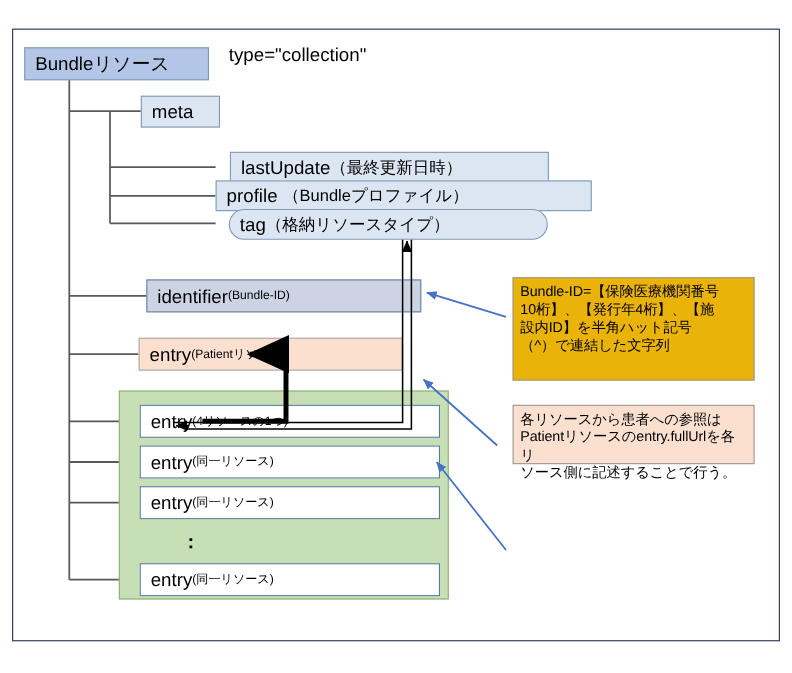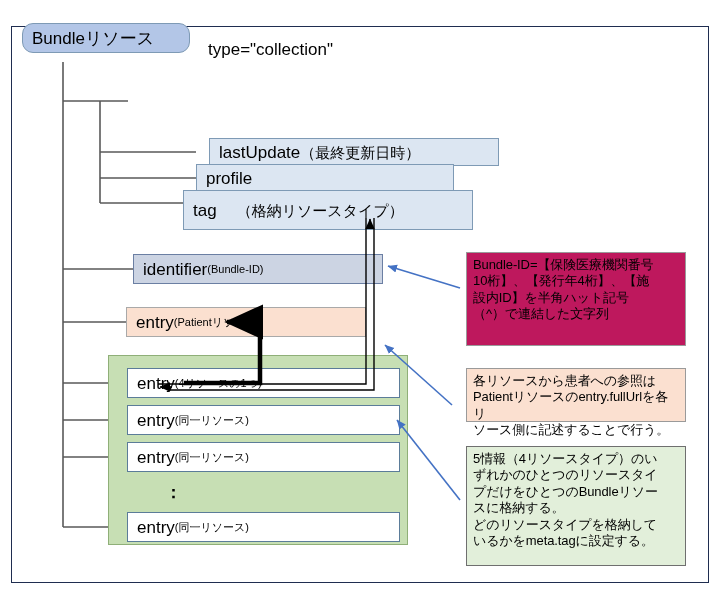--- a/index.html
+++ b/index.html
@@ -65,21 +65,21 @@
   .note {
     position: absolute;
     box-sizing: border-box;
     border: 1px solid #8f8f8f;
     font-size: 13px;
     line-height: 1.26;
     padding: 4px 5px 4px 6px;
     white-space: pre-line;
     letter-spacing: -0.1px;
   }
-  .note-gray  { background: #be185d; border-color: #9a9a9a; }
+  .note-gray  { background: #eab308; border-color: #9a9a9a; }
   .note-peach { background: #fbe0d0; border-color: #9a9a9a; }
   .note-green { background: #e2efda; border-color: #6f6f6f; }
 
   
   .free-text {
     position: absolute;
     font-size: 17px;
     white-space: nowrap;
     line-height: 1;
   }
@@ -124,40 +124,44 @@
 
       <path d="M63,322 L126,322"></path>
 
       <path d="M63,383 L127,383"></path>
       <path d="M63,420 L127,420"></path>
       <path d="M63,457 L127,457"></path>
       <path d="M63,527 L127,527"></path>
     </g>
   </svg>
 
-  <div class="node n-bundle" style="left:22px; top:23px; width:168px; height:30px;border-radius:11px;">
+  <div class="node n-bundle" style="left:22px; top:43px; width:168px; height:30px;">
     <span class="t-main">Bundle</span>
     <span class="t-main">リソース</span>
   </div>
 
   <div class="free-text" style="left:208px; top:41px;">type="collection"</div>
 
+  <div class="node n-light" style="left:128px; top:87px; width:72px; height:29px;">
+    <span class="t-main">meta</span>
+  </div>
 
   <div class="node n-light" style="left:209px; top:138px; width:290px; height:28px;">
     <span class="t-main">lastUpdate</span>
     <span class="t-jp" style="">（最終更新日時）</span>
   </div>
 
-  <div class="node n-light" style="left:196px; top:164px; width:258px; height:28px;">
+  <div class="node n-light" style="left:196px; top:164px; width:342px; height:28px;">
     <span class="t-main">profile</span>
-  </div>
-
-  <div class="node n-light" style="left:183px; top:190px; width:290px; height:40px;">
+    <span class="t-jp" style="margin-left:5px;">（Bundleプロファイル）</span>
+  </div>
+
+  <div class="node n-light" style="left:208px; top:190px; width:290px; height:28px;border-radius:14px;">
     <span class="t-main">tag</span>
-    <span class="t-jp" style="margin-left:20px;">（格納リソースタイプ）</span>
+    <span class="t-jp" style="margin-left:0;">（格納リソースタイプ）</span>
   </div>
 
   <div class="node n-identifier" style="left:133px; top:254px; width:250px; height:30px;">
     <span class="t-main">identifier</span>
     <span class="t-sub">(Bundle-ID)</span>
   </div>
 
   <div class="node n-entry-pat" style="left:126px; top:307px; width:240px; height:30px;">
     <span class="t-main">entry</span>
     <span class="t-sub">(Patientリソース)</span>
@@ -217,20 +221,14 @@
 
   <div class="note note-gray" style="left:466px; top:252px; width:220px; height:94px;">Bundle-ID=【保険医療機関番号
 10桁】、【発行年4桁】、【施
 設内ID】を半角ハット記号
 （^）で連結した文字列</div>
 
   <div class="note note-peach" style="left:466px; top:368px; width:220px; height:54px;">各リソースから患者への参照は
 Patientリソースのentry.fullUrlを各リ
 ソース側に記述することで行う。</div>
 
-  <div class="note note-green" style="left:466px; top:446px; width:220px; height:120px;">5情報（4リソースタイプ）のい
-ずれかのひとつのリソースタイ
-プだけをひとつのBundleリソー
-スに格納する。
-どのリソースタイプを格納して
-いるかをmeta.tagに設定する。</div>
 
 </div>
 
 </body></html>

